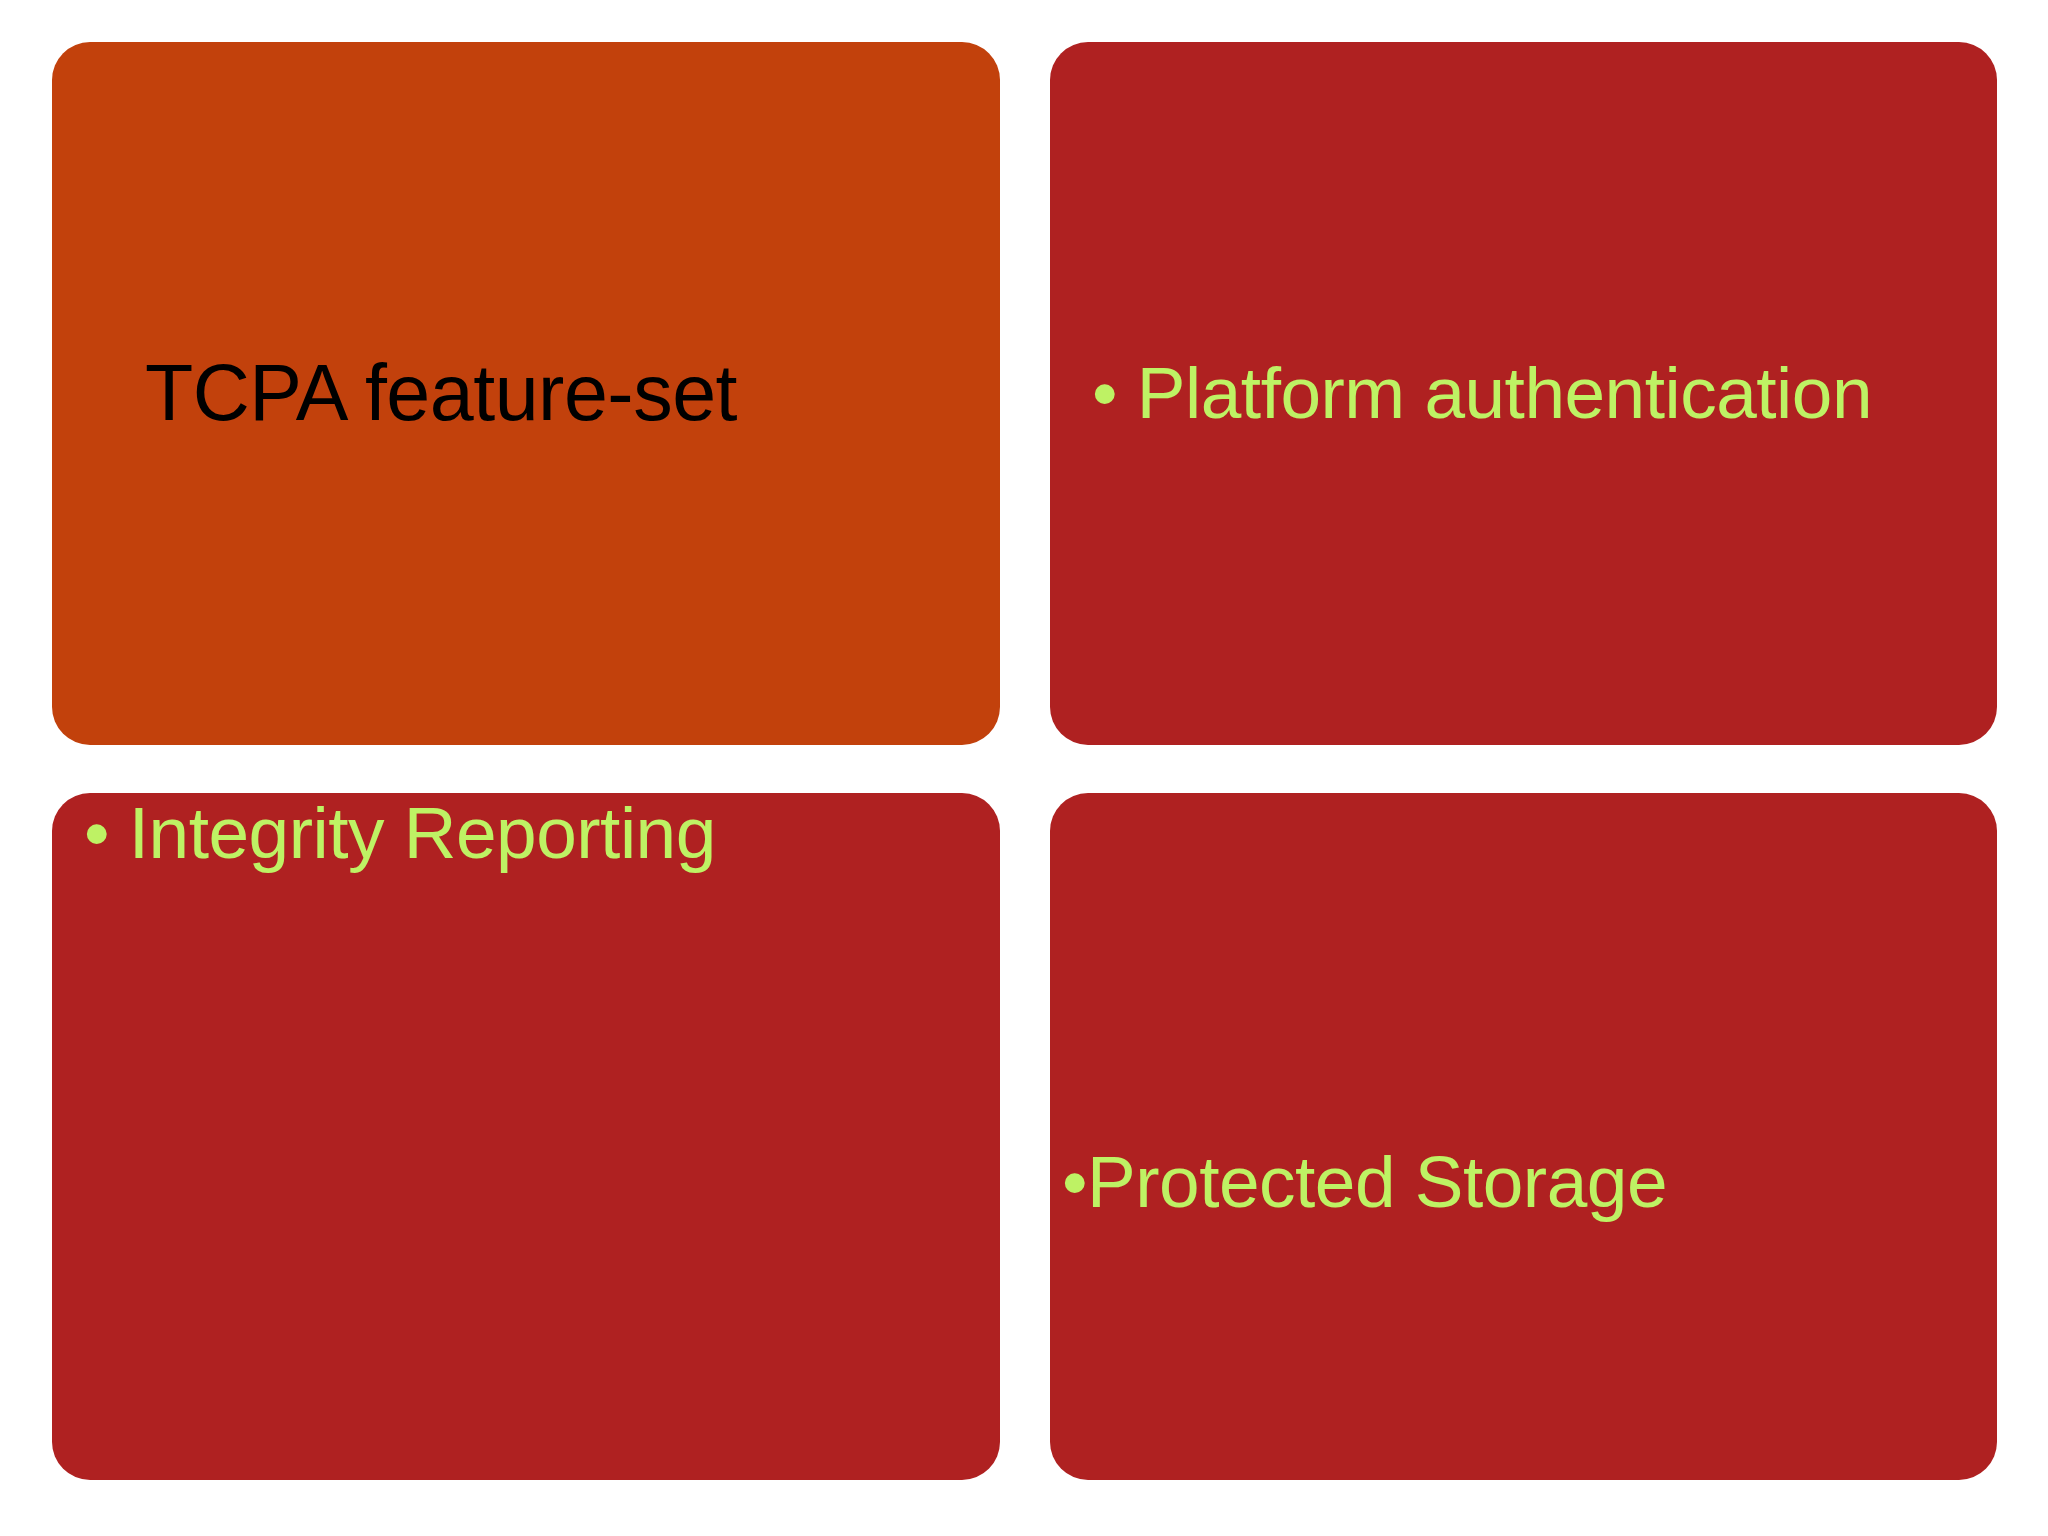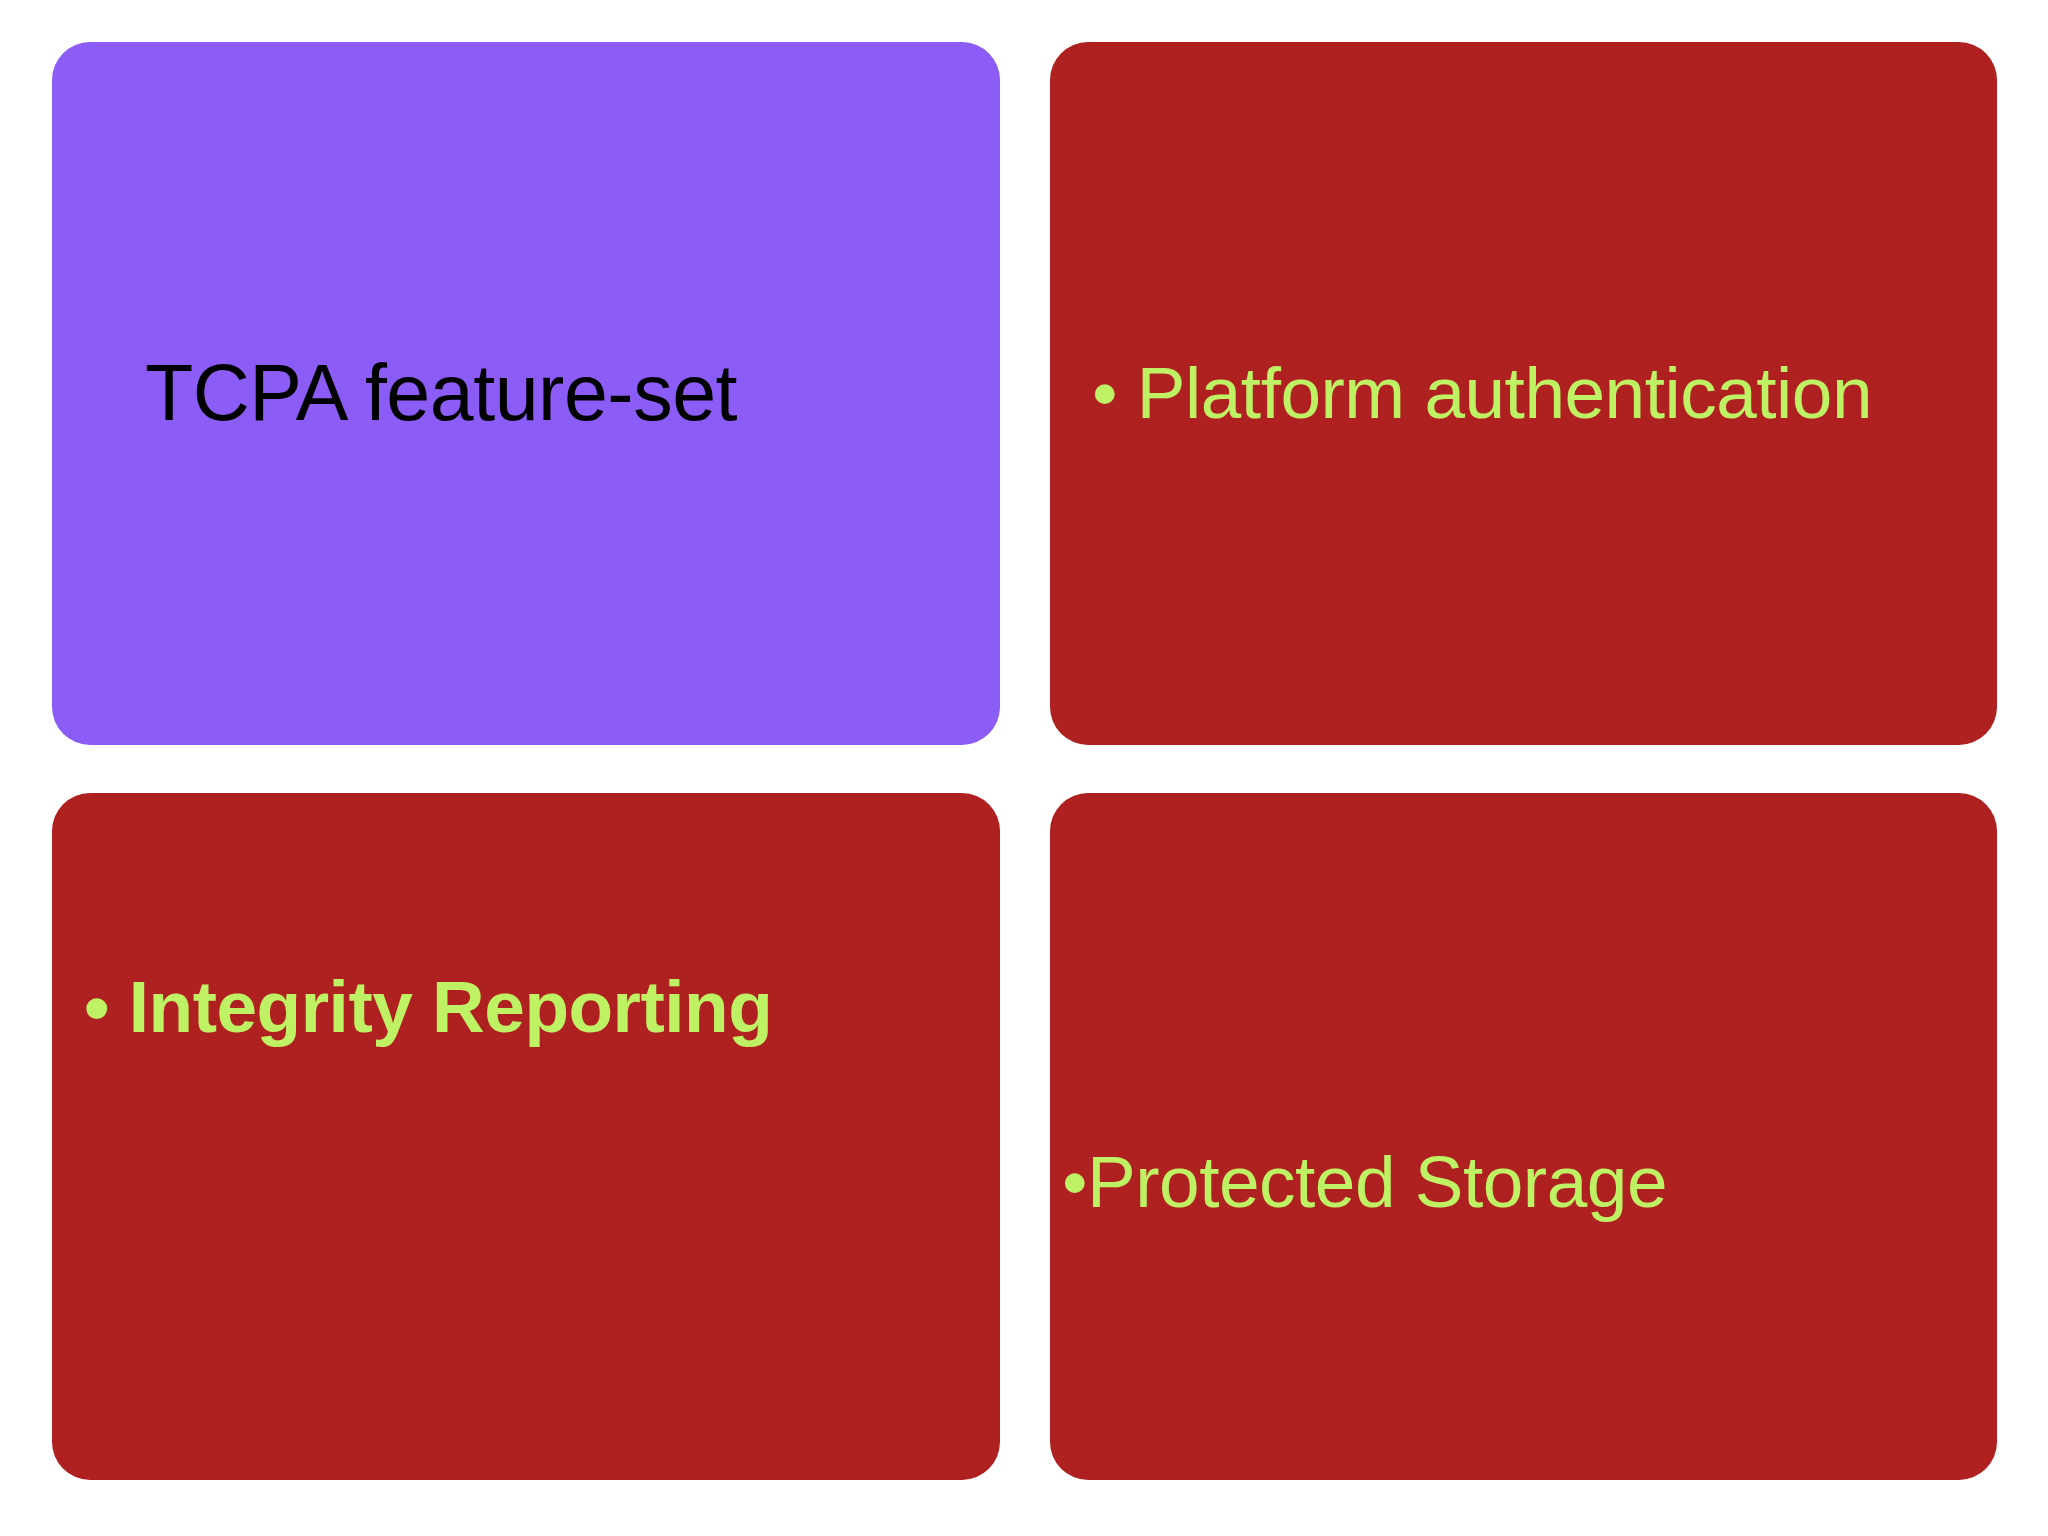--- a/index.html
+++ b/index.html
@@ -29,21 +29,21 @@
     flex-direction: column;
   }
 
   
   .card.pos-tl { left: 52px;   top: 42px;  width: 948px; height: 703px; }
   .card.pos-tr { left: 1050px; top: 42px;  width: 947px; height: 703px; }
   .card.pos-bl { left: 52px;   top: 793px; width: 948px; height: 687px; }
   .card.pos-br { left: 1050px; top: 793px; width: 947px; height: 687px; }
 
   
-  .card.fill-blue { background: #8b5cf6; }
+  .card.fill-blue { background: #c2410c; }
   .card.fill-red  { background: #AF2121; }
 
   
   .card-text {
     width: 100%;
     box-sizing: border-box;
     white-space: nowrap;
     line-height: 1.1;
     letter-spacing: -0.5px;
   }
@@ -59,21 +59,21 @@
 
   
   .bullet-text {
     color: #bef264;
     font-size: 73px;
   }
   .pos-tr { justify-content: center; }
   .pos-tr .bullet-text { padding-left: 42px; }
 
   
-  .pos-bl { justify-content: center; padding-bottom: 258px; font-weight: bold; }
+  .pos-bl { justify-content: flex-start; padding-bottom: 258px; }
   .pos-bl .bullet-text { padding-left: 32px; }
 
   .pos-br { justify-content: flex-end; padding-bottom: 258px; }
   .pos-br .bullet-text { padding-left: 12px; }
 </style>
 </head>
 <body>
 
 <div id="slide">
 

